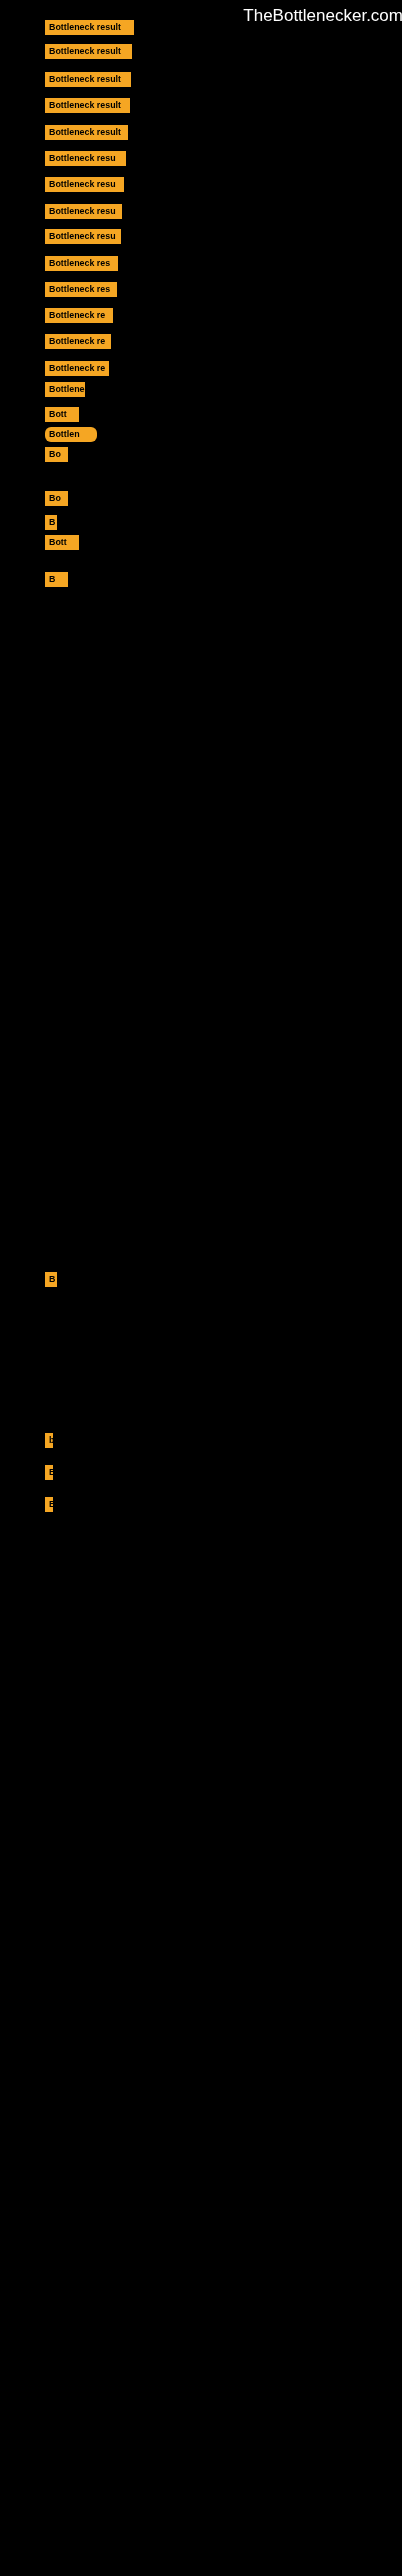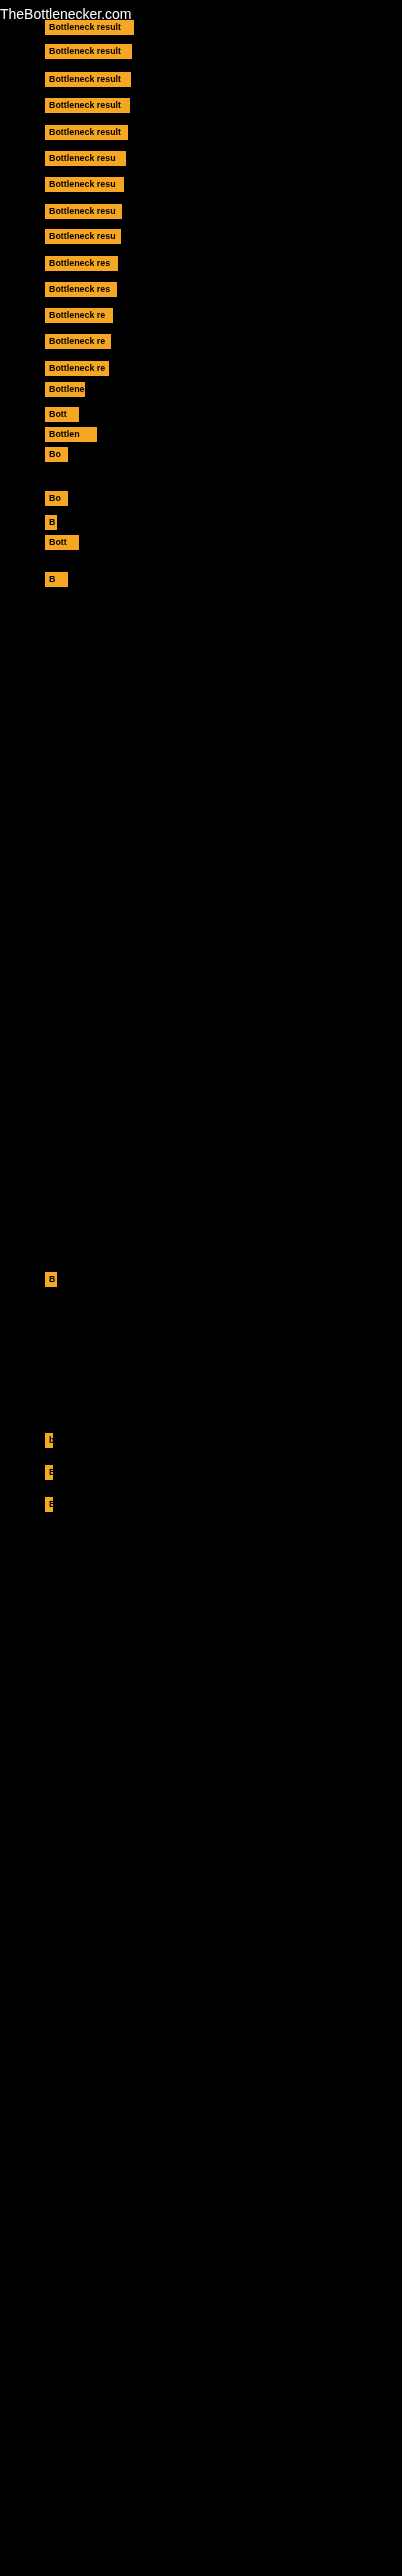--- a/index.html
+++ b/index.html
@@ -9,22 +9,22 @@
     }
     body {
       background-color: #000000;
       width: 403px;
       min-height: 2576px;
       font-family: Arial, sans-serif;
       position: relative;
     }
     .site-title {
       color: #ffffff;
-      font-size: 14px;
-      text-align: left;
+      font-size: 17px;
+      text-align: right;
       padding: 6.4px 0;
       font-weight: normal;
     }
     .bottleneck-item {
       position: absolute;
       left: 0;
       background-color: #f5a623;
       color: #000000;
       font-size: 8.9px;
       font-weight: bold;
@@ -50,21 +50,21 @@
 <div class="bottleneck-item" style="top: 177px; width: 79px;">Bottleneck resu</div>
 <div class="bottleneck-item" style="top: 204px; width: 77px;">Bottleneck resu</div>
 <div class="bottleneck-item" style="top: 229px; width: 76px;">Bottleneck resu</div>
 <div class="bottleneck-item" style="top: 256px; width: 73px;">Bottleneck res</div>
 <div class="bottleneck-item" style="top: 282px; width: 72px;">Bottleneck res</div>
 <div class="bottleneck-item" style="top: 308px; width: 68px;">Bottleneck re</div>
 <div class="bottleneck-item" style="top: 334px; width: 66px;">Bottleneck re</div>
 <div class="bottleneck-item" style="top: 361px; width: 64px;">Bottleneck re</div>
 <div class="bottleneck-item" style="top: 382px; width: 40px;">Bottlenec</div>
 <div class="bottleneck-item" style="top: 407px; width: 34px;">Bott</div>
-<div class="bottleneck-item" style="top: 427px; width: 52px;">Bottlen</div>
+<div class="bottleneck-item" style="top: 427px; width: 52px; border-radius: 6px;">Bottlen</div>
 <div class="bottleneck-item" style="top: 447px; width: 22.5px;">Bo</div>
 <div class="bottleneck-item" style="top: 491px; width: 22.5px;">Bo</div>
 <div class="bottleneck-item" style="top: 515px; width: 12px;">B</div>
 <div class="bottleneck-item" style="top: 535px; width: 34px;">Bott</div>
 <div class="bottleneck-item" style="top: 572px; width: 22.5px;">B</div>
 <div class="bottleneck-item" style="top: 1272px; width: 12px;">B</div>
 <div class="bottleneck-item" style="top: 1433px; width: 6.4px;">b</div>
 <div class="bottleneck-item" style="top: 1465px; width: 6.4px;">B</div>
 <div class="bottleneck-item" style="top: 1497px; width: 6.4px;">B</div>
 

